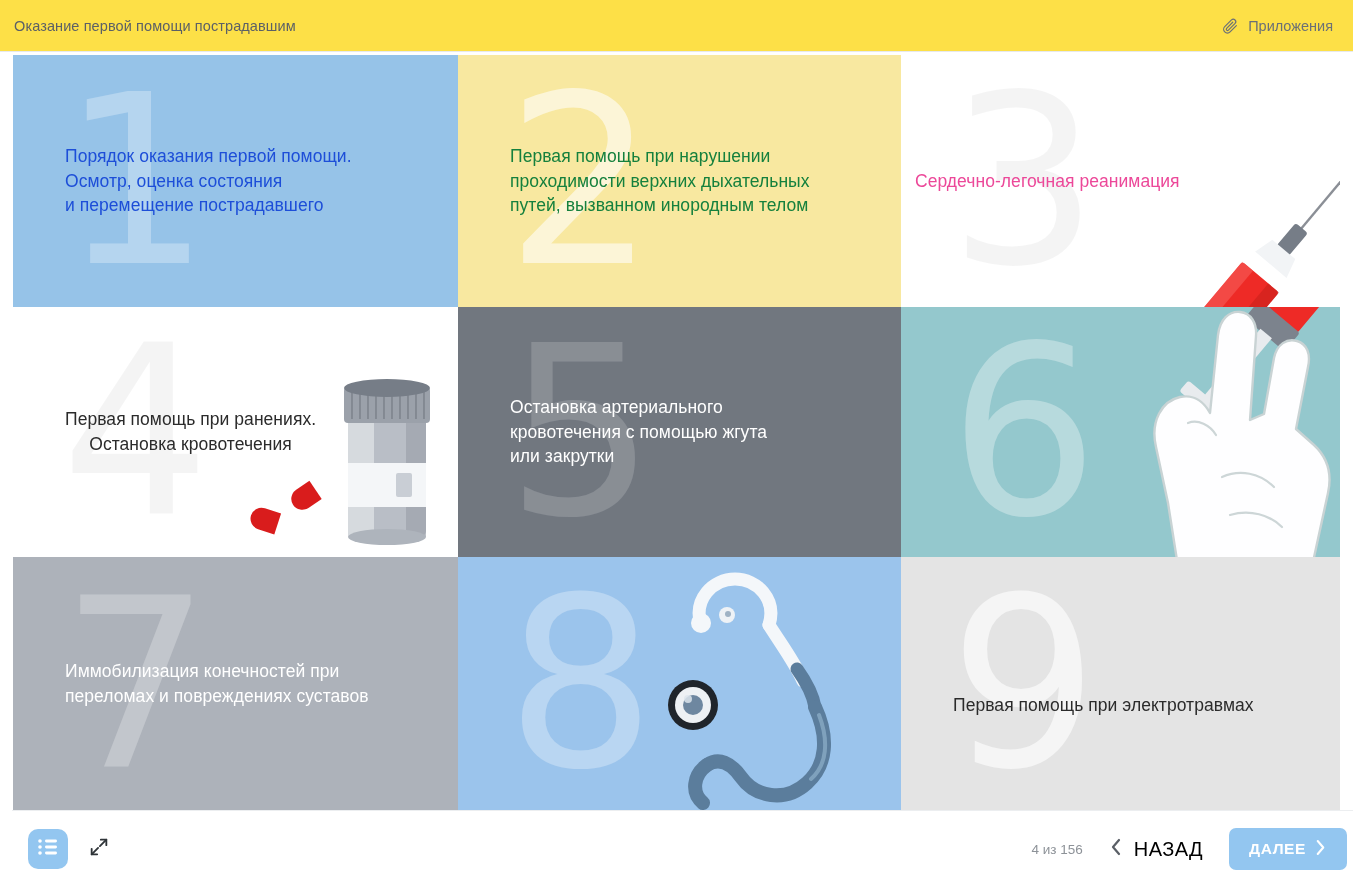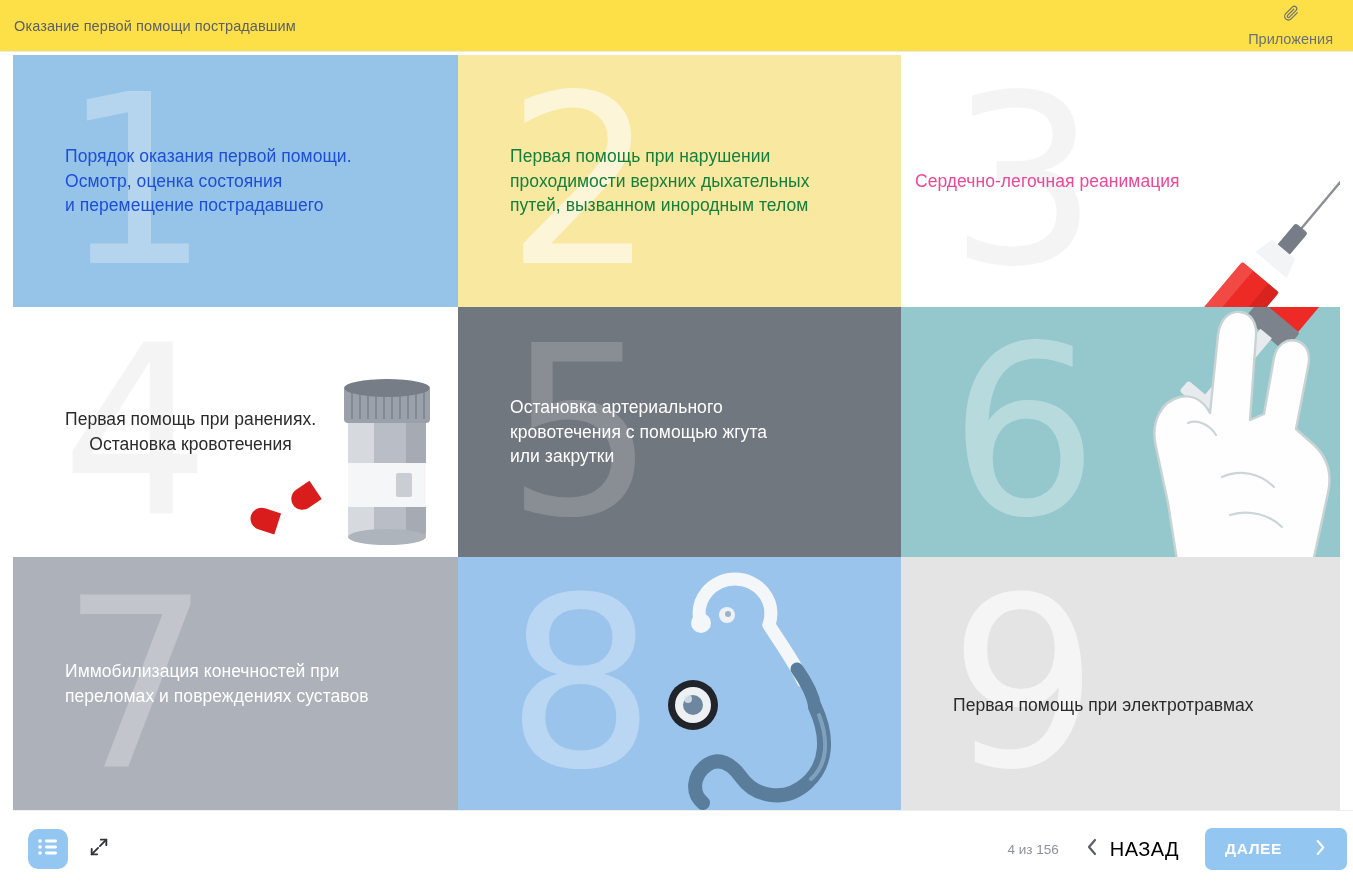--- a/index.html
+++ b/index.html
@@ -16,21 +16,21 @@
     background:#fde047;
     border-bottom:1px solid #e7e9ec;
     display:flex; align-items:center; justify-content:space-between;
     padding:0 18px 0 14px;
   }
   .header-title {
     font-size:14.5px; color:#5c6066; letter-spacing:.1px; white-space:nowrap;
   }
   .attach-btn {
     display:flex; align-items:center; gap:9px;
-    cursor:pointer; padding:4px 2px;flex-direction:column;
+    cursor:pointer; padding:4px 2px;
   }
   .attach-label { font-size:14.5px; color:#6b7076; }
   .clip-icon { display:block; width:18px; height:18px; }
 
   
   .slide {
     position:absolute; left:13px; top:55px;
     width:1327px; height:755px;
     display:grid;
     grid-template-columns:445px 443px 439px;
@@ -94,21 +94,21 @@
     cursor:pointer;
   }
   .footer-right { display:flex; align-items:center; gap:22px; }
   .page-counter { font-size:13.5px; color:#8d9298; }
   .back-btn {
     display:flex; align-items:center; gap:11px; cursor:pointer;
     padding:6px 4px;
   }
   .back-label { font-size:20px; color:#000000; letter-spacing:.4px; }
   .next-btn {
-    display:flex; align-items:center; gap:32px; cursor:pointer;
+    display:flex; align-items:center; gap:8px; cursor:pointer;
     background:#93c6f0; border-radius:7px;
     padding:0 20px; height:42px; min-width:117px;
     justify-content:flex-start;
   }
   .next-label {
     font-size:15.5px; color:#ffffff; font-weight:bold; letter-spacing:.6px;
   }
 </style>
 </head>
 <body>

